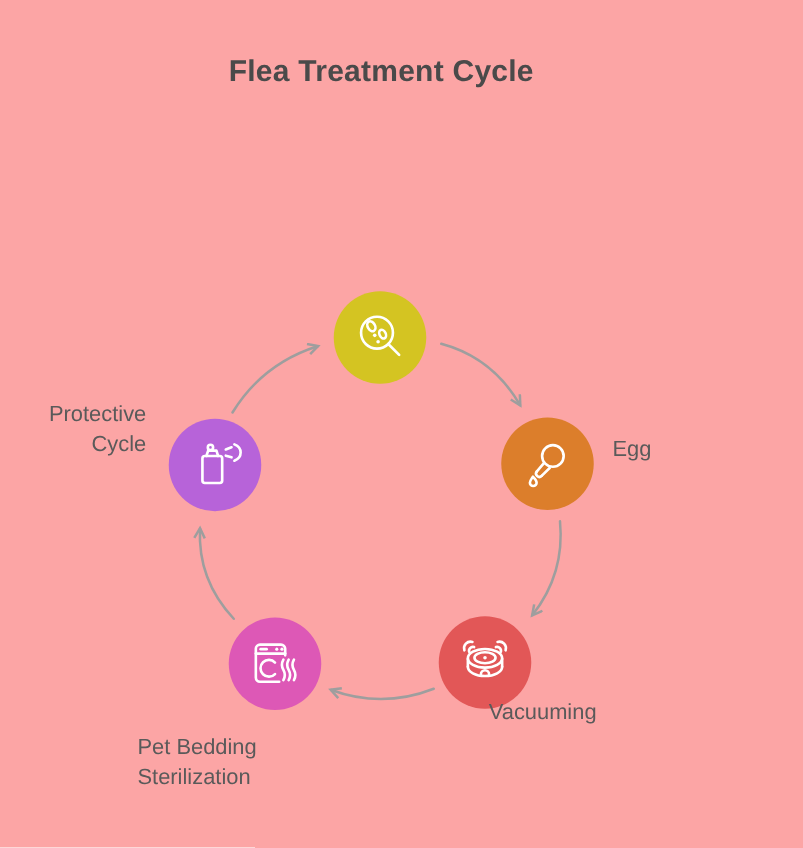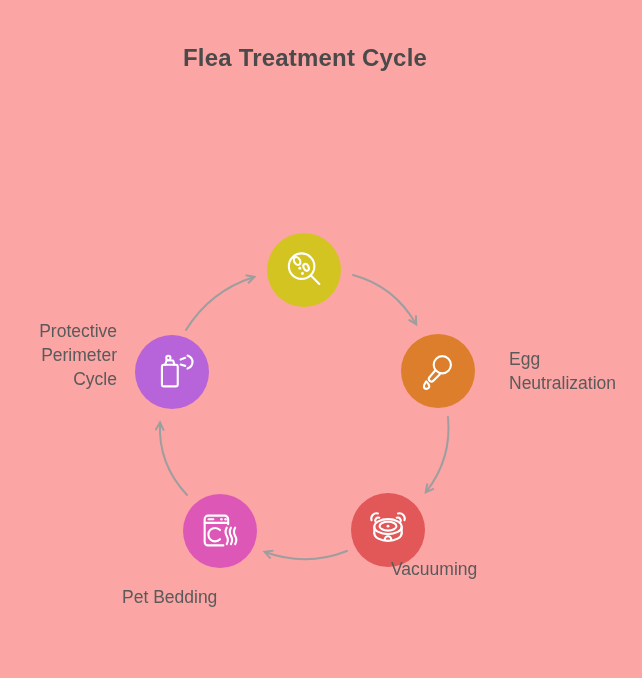--- a/index.html
+++ b/index.html
@@ -59,23 +59,22 @@
 
   <div class="node node-egg" style="background-color: rgb(220, 126, 43);">
     <svg class="icon" viewBox="0 0 48 48" fill="none" stroke-width="2.2" stroke-linecap="round" stroke-linejoin="round" stroke="#ffffff">
       <circle cx="28.5" cy="17.5" r="9"></circle>
       <path d="M21 23.5 L15 30.6"></path>
       <path d="M25.8 27.6 L19.1 34.1"></path>
       <path d="M15 30.6 A2.7 2.7 0 0 0 19.1 34.1"></path>
       <path d="M11.8 34.8 C10.4 36.9 9.3 38.3 9.3 39.8 A2.8 2.8 0 0 0 14.9 39.8 C14.9 38.3 13.6 36.7 11.8 34.8 Z"></path>
     </svg>
   </div>
-  <div class="label label-egg" style="color: rgb(90, 90, 90); margin-left: 19px;">
+  <div class="label label-egg" style="color: rgb(90, 90, 90);">
     <span class="line">Egg</span>
-    <span class="line">Neutralization</span>
   </div>
 
   <div class="node node-vacuum" style="background-color: rgb(226, 87, 87);">
     <svg class="icon" viewBox="0 0 48 48" fill="none" stroke-width="2.2" stroke-linecap="round" stroke-linejoin="round" stroke="#ffffff">
       <ellipse cx="24" cy="20.5" rx="14.3" ry="7.8"></ellipse>
       <ellipse cx="24" cy="20" rx="8.8" ry="4.6"></ellipse>
       <circle cx="24" cy="20" r="1.5" stroke="none" fill="#ffffff"></circle>
       <path d="M9.7 21 L9.7 27.5"></path>
       <path d="M38.3 21 L38.3 27.5"></path>
       <path d="M9.7 27.5 A14.3 7.8 0 0 0 38.3 27.5"></path>
@@ -96,33 +95,33 @@
       <path d="M8 15.5 H32.5"></path>
       <path d="M12 11.8 H17"></path>
       <circle cx="25.5" cy="11.8" r="1.3" stroke="none" fill="#ffffff"></circle>
       <circle cx="29.8" cy="11.8" r="1.3" stroke="none" fill="#ffffff"></circle>
       <path d="M24 23 A7 7 0 1 0 24 32.6"></path>
       <path d="M31 20.5 q-2.4 4.3 0 8.6 q2.4 4.3 0 8.6"></path>
       <path d="M35.4 20.5 q-2.4 4.3 0 8.6 q2.4 4.3 0 8.6"></path>
       <path d="M39.8 20.5 q-2.4 4.3 0 8.6 q2.4 4.3 0 8.6"></path>
     </svg>
   </div>
-  <div class="label label-bedding" style="color: rgb(90, 90, 90); margin-left: 12px;">
+  <div class="label label-bedding" style="color: rgb(90, 90, 90);">
     <span class="line">Pet Bedding</span>
+    <span class="line">Sterilization</span>
   </div>
 
   <div class="node node-spray" style="background-color: rgb(183, 99, 217);">
     <svg class="icon" viewBox="0 0 48 48" fill="none" stroke-width="2.2" stroke-linecap="round" stroke-linejoin="round" stroke="#ffffff">
       <rect x="13.5" y="16.5" width="16.5" height="22.5" rx="2"></rect>
       <path d="M16.8 16.5 L18.3 12 H25.2 L26.6 16.5"></path>
       <circle cx="20.2" cy="9.3" r="2.2"></circle>
       <path d="M33 11 L37.8 9.2"></path>
       <path d="M33 16.2 L37.8 17.6"></path>
       <path d="M40.2 6.8 C43.8 8.2 45.4 10.7 45.4 13.6 C45.4 16.5 43.8 19 40.2 20.4"></path>
     </svg>
   </div>
   <div class="label label-spray" style="color: rgb(90, 90, 90);">
     <span class="line">Protective</span>
-    <span class="line">Perimeter</span>
     <span class="line">Cycle</span>
   </div>
 
 </div>
 
 </body></html>

